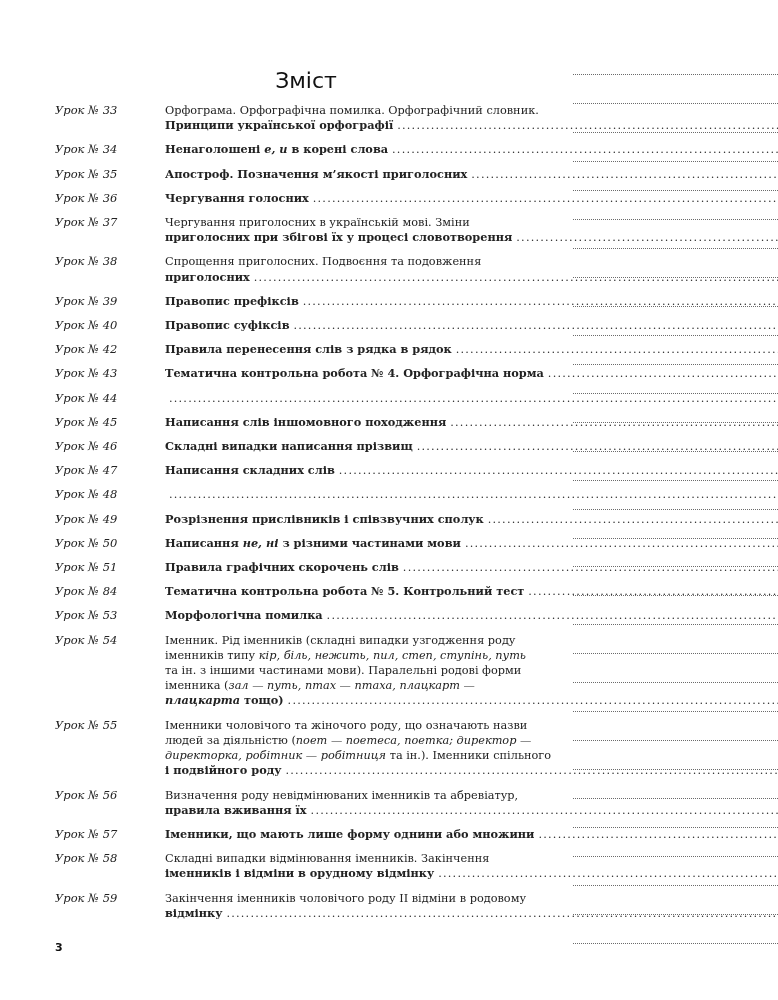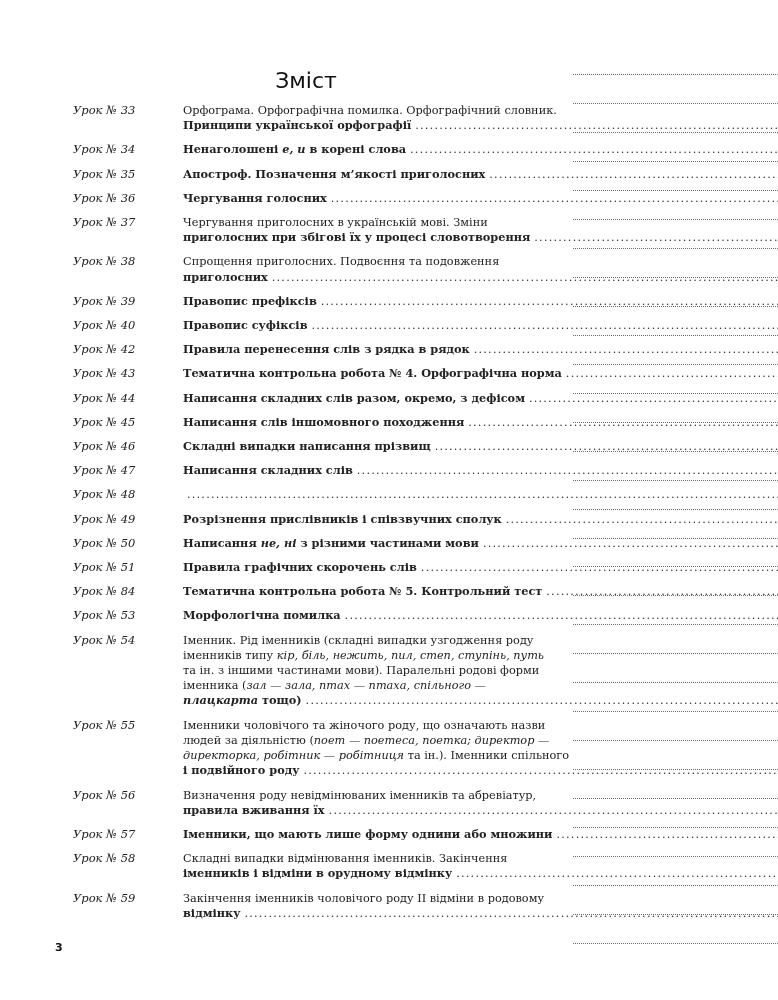--- a/index.html
+++ b/index.html
@@ -1,21 +1,21 @@
 <!DOCTYPE html>
 <html><head>
   <meta charset="utf-8">
   <style>
     html, body { margin: 0; padding: 0; background: #ffffff; }
     body { width: 778px; height: 1000px; position: relative; overflow: hidden; color: #1f1f1f; }
     .title {
       position: absolute; left: 0; width: 612px; top: 68px; text-align: center;
       font-family: "DejaVu Sans", sans-serif; font-size: 22px; color: #111;
     }
-    .toc { position: absolute; left: 73px; top: 103px; width: 502px; }
+    .toc { position: absolute; left: 55px; top: 103px; width: 502px; }
     .row { display: flex; margin-bottom: 9px; }
     .lesson {
       width: 110px; flex: 0 0 110px;
       font-family: "DejaVu Serif", serif; font-style: italic; font-size: 11.5px; line-height: 15px; color: #222;
     }
     .desc {
       flex: 1; font-family: "DejaVu Serif", serif; font-size: 11.3px; line-height: 15.2px; color: #222;
     }
     .line { display: block; white-space: nowrap; }
     .last { display: flex; align-items: baseline; }
@@ -128,21 +128,20 @@
         <div class="last">
           <span class="txt">Тематична контрольна робота № 4. Орфографічна норма</span>
           <span class="dots"></span>
         </div>
       </div>
     </div>
     <div class="row">
       <div class="lesson">Урок № 44</div>
       <div class="desc">
         <div class="last">
-          <span class="txt">Написання складних слів разом, окремо, з дефісом</span>
           <span class="dots"></span>
         </div>
       </div>
     </div>
     <div class="row">
       <div class="lesson">Урок № 45</div>
       <div class="desc">
         <div class="last">
           <span class="txt">Написання слів іншомовного походження</span>
           <span class="dots"></span>
@@ -219,21 +218,21 @@
           <span class="dots"></span>
         </div>
       </div>
     </div>
     <div class="row">
       <div class="lesson">Урок № 54</div>
       <div class="desc">
         <span class="line">Іменник. Рід іменників (складні випадки узгодження роду</span>
         <span class="line">іменників типу <em>кір, біль, нежить, пил, степ, ступінь, путь</em></span>
         <span class="line">та ін. з іншими частинами мови). Паралельні родові форми</span>
-        <span class="line">іменника (<em>зал — зала, птах — птаха, спільного —</em></span>
+        <span class="line">іменника (<em>зал — путь, птах — птаха, плацкарт —</em></span>
         <div class="last">
           <span class="txt"><em>плацкарта</em> тощо)</span>
           <span class="dots"></span>
         </div>
       </div>
     </div>
     <div class="row">
       <div class="lesson">Урок № 55</div>
       <div class="desc">
         <span class="line">Іменники чоловічого та жіночого роду, що означають назви</span>

